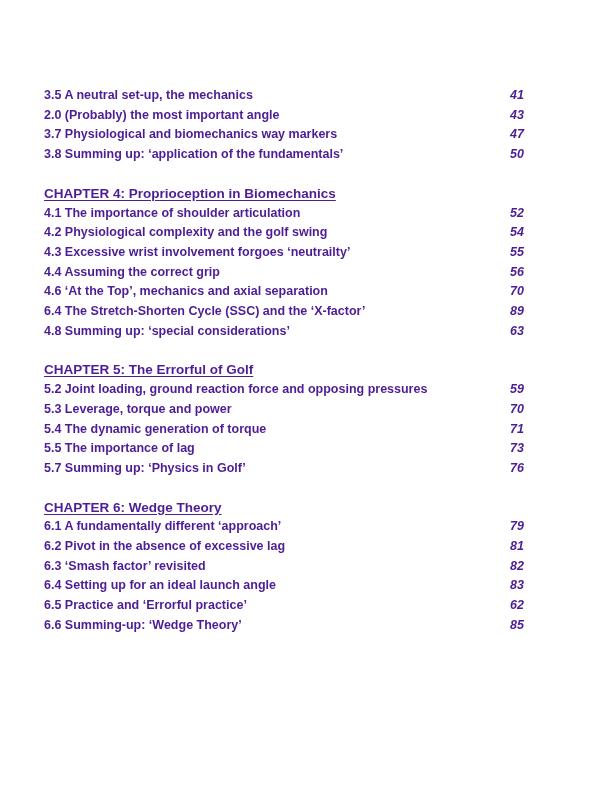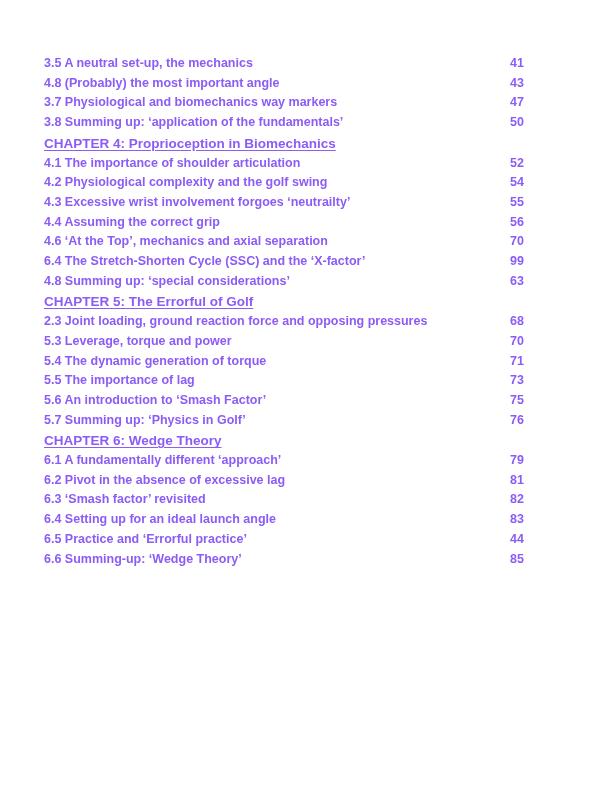--- a/index.html
+++ b/index.html
@@ -6,65 +6,66 @@
     margin: 0;
     padding: 0;
     background: #ffffff;
   }
   .page {
     position: relative;
     width: 600px;
     height: 809px;
     box-sizing: border-box;
     background: #ffffff;
-    padding: 54px 76px 0 44px;
+    padding: 86px 76px 0 44px;
     overflow: hidden;
     font-family: "Liberation Sans", "DejaVu Sans", sans-serif;
-    color: #8b5cf6;
+    color: #4c1d95;
     -webkit-font-smoothing: antialiased;
   }
   .toc {
     width: 100%;
   }
   .toc-row {
     display: flex;
     justify-content: space-between;
     align-items: baseline;
     font-size: 12.5px;
     font-weight: 700;
     line-height: 19.7px;
     white-space: nowrap;
   }
   .entry-title {
     letter-spacing: 0;
   }
   .entry-page {
+    font-style: italic;
     font-weight: 700;
   }
   .chapter-heading {
-    margin-top: 1px;
+    margin-top: 19px;
     font-size: 13.5px;
     font-weight: 700;
     line-height: 19.7px;
     text-decoration: underline;
     text-underline-offset: 2px;
     white-space: nowrap;
   }
 </style>
 </head>
 <body>
 
 <main class="page">
   <div class="toc" id="toc">
       <div class="toc-row">
         <span class="entry-title">3.5 A neutral set-up, the mechanics</span>
         <span class="entry-page">41</span>
       </div>
       <div class="toc-row">
-        <span class="entry-title">4.8 (Probably) the most important angle</span>
+        <span class="entry-title">2.0 (Probably) the most important angle</span>
         <span class="entry-page">43</span>
       </div>
       <div class="toc-row">
         <span class="entry-title">3.7 Physiological and biomechanics way markers</span>
         <span class="entry-page">47</span>
       </div>
       <div class="toc-row">
         <span class="entry-title">3.8 Summing up: ‘application of the fundamentals’</span>
         <span class="entry-page">50</span>
       </div>
@@ -84,46 +85,42 @@
       <div class="toc-row">
         <span class="entry-title">4.4 Assuming the correct grip</span>
         <span class="entry-page">56</span>
       </div>
       <div class="toc-row">
         <span class="entry-title">4.6 ‘At the Top’, mechanics and axial separation</span>
         <span class="entry-page">70</span>
       </div>
       <div class="toc-row">
         <span class="entry-title">6.4 The Stretch-Shorten Cycle (SSC) and the ‘X-factor’</span>
-        <span class="entry-page">99</span>
+        <span class="entry-page">89</span>
       </div>
       <div class="toc-row">
         <span class="entry-title">4.8 Summing up: ‘special considerations’</span>
         <span class="entry-page">63</span>
       </div>
       <div class="chapter-heading">CHAPTER 5: The Errorful of Golf</div>
       <div class="toc-row">
-        <span class="entry-title">2.3 Joint loading, ground reaction force and opposing pressures</span>
-        <span class="entry-page">68</span>
+        <span class="entry-title">5.2 Joint loading, ground reaction force and opposing pressures</span>
+        <span class="entry-page">59</span>
       </div>
       <div class="toc-row">
         <span class="entry-title">5.3 Leverage, torque and power</span>
         <span class="entry-page">70</span>
       </div>
       <div class="toc-row">
         <span class="entry-title">5.4 The dynamic generation of torque</span>
         <span class="entry-page">71</span>
       </div>
       <div class="toc-row">
         <span class="entry-title">5.5 The importance of lag</span>
         <span class="entry-page">73</span>
-      </div>
-      <div class="toc-row">
-        <span class="entry-title">5.6 An introduction to ‘Smash Factor’</span>
-        <span class="entry-page">75</span>
       </div>
       <div class="toc-row">
         <span class="entry-title">5.7 Summing up: ‘Physics in Golf’</span>
         <span class="entry-page">76</span>
       </div>
       <div class="chapter-heading">CHAPTER 6: Wedge Theory</div>
       <div class="toc-row">
         <span class="entry-title">6.1 A fundamentally different ‘approach’</span>
         <span class="entry-page">79</span>
       </div>
@@ -134,20 +131,20 @@
       <div class="toc-row">
         <span class="entry-title">6.3 ‘Smash factor’ revisited</span>
         <span class="entry-page">82</span>
       </div>
       <div class="toc-row">
         <span class="entry-title">6.4 Setting up for an ideal launch angle</span>
         <span class="entry-page">83</span>
       </div>
       <div class="toc-row">
         <span class="entry-title">6.5 Practice and ‘Errorful practice’</span>
-        <span class="entry-page">44</span>
+        <span class="entry-page">62</span>
       </div>
       <div class="toc-row">
         <span class="entry-title">6.6 Summing-up: ‘Wedge Theory’</span>
         <span class="entry-page">85</span>
       </div>
     </div>
 </main>
 
 </body></html>

